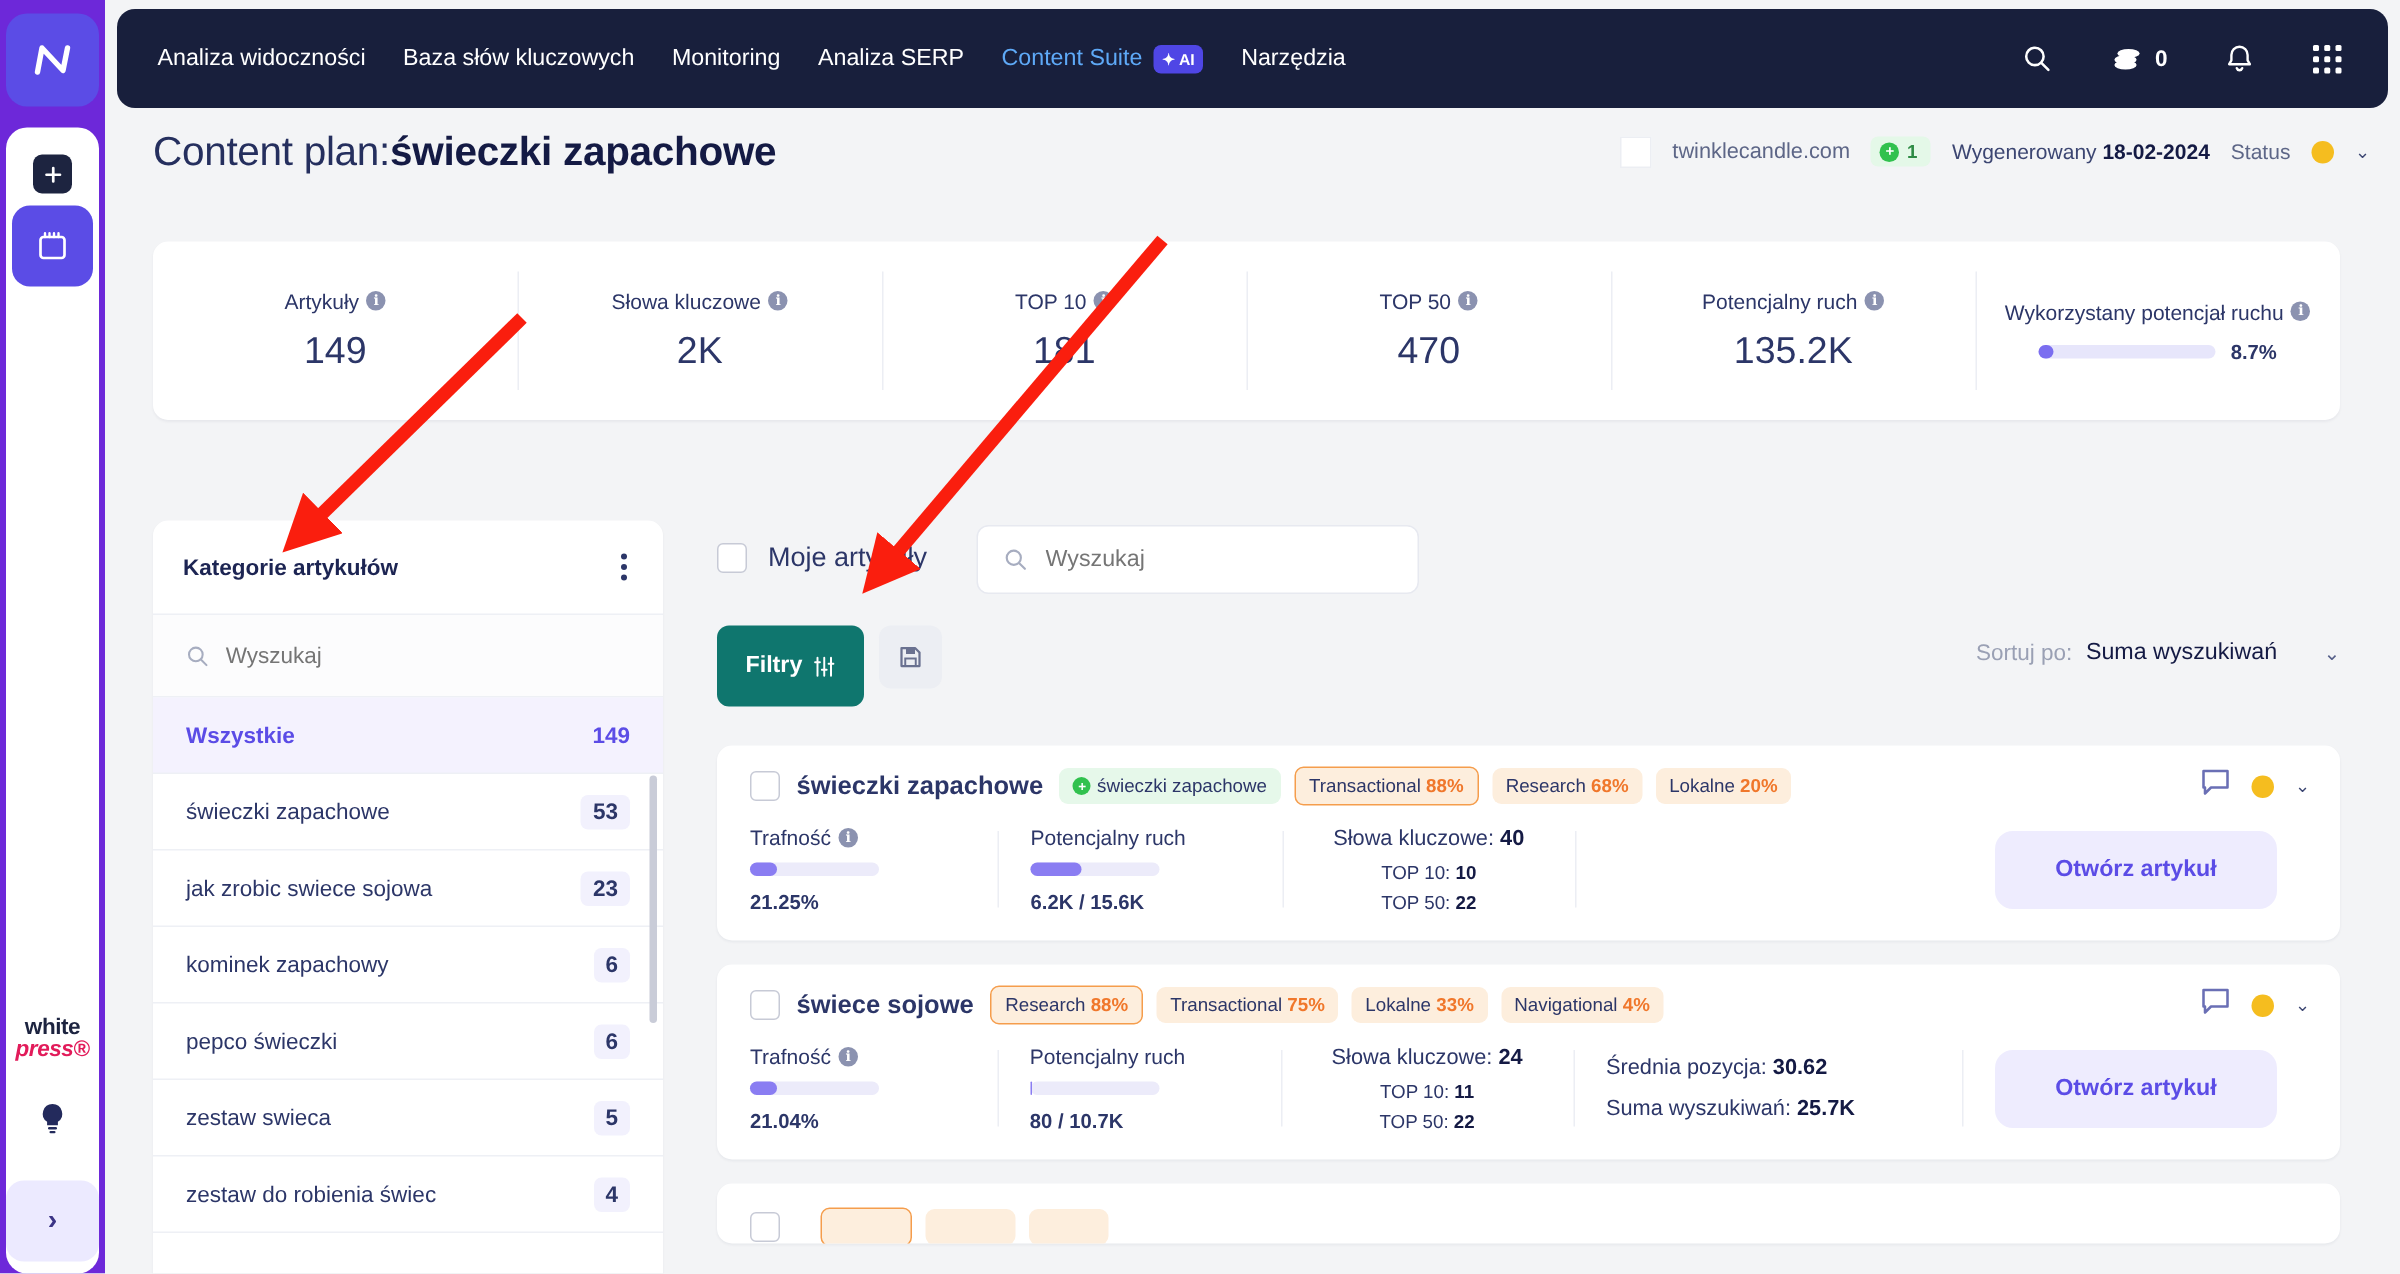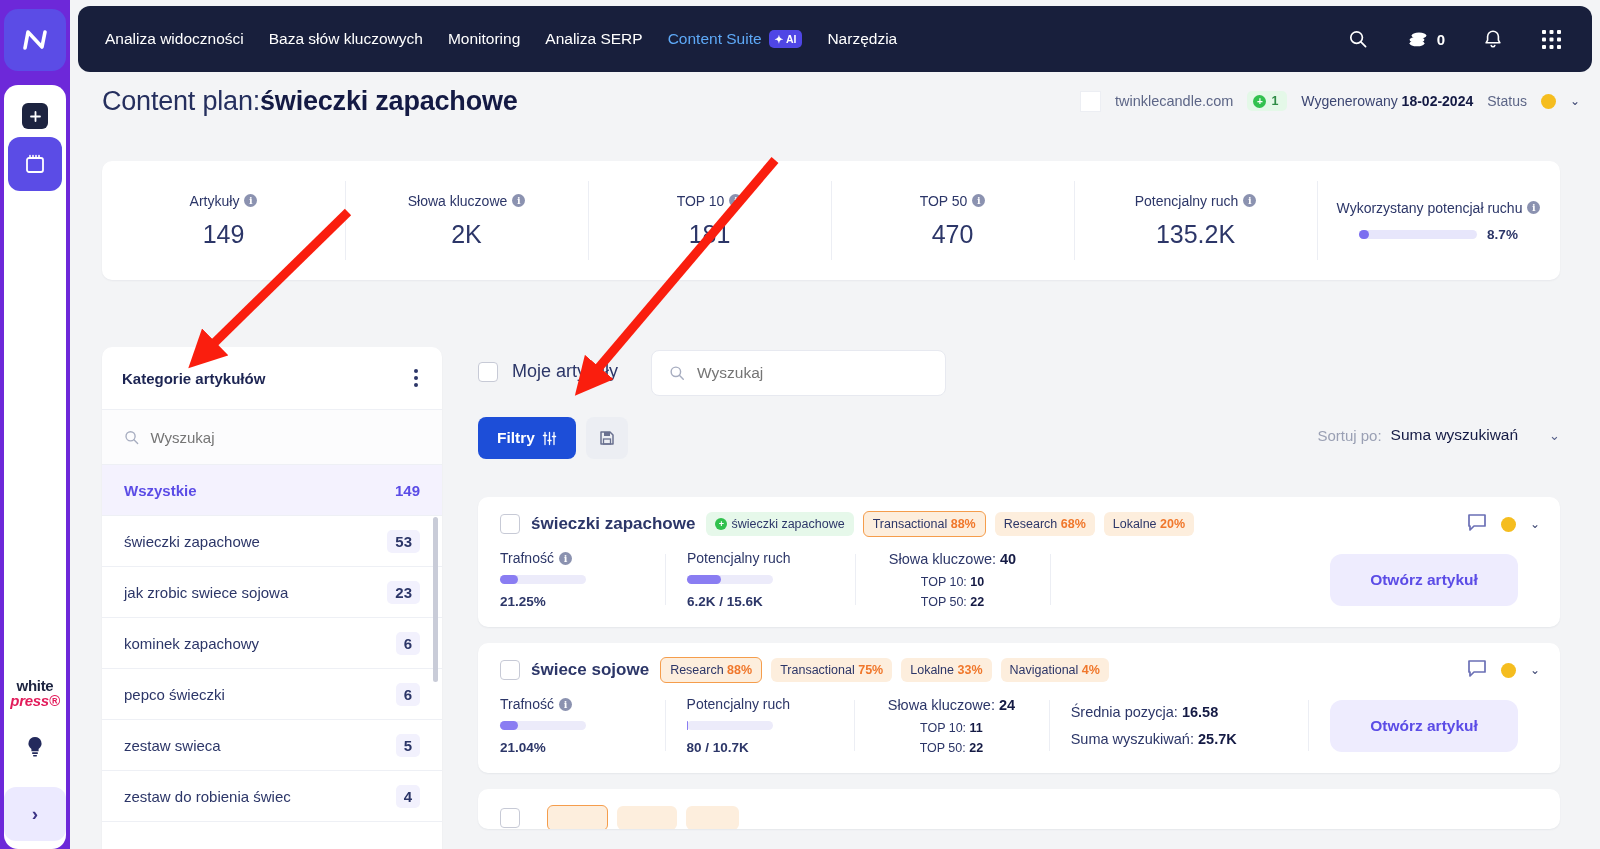--- a/index.html
+++ b/index.html
@@ -160,22 +160,22 @@
   .srch-box {
     position: absolute; left: 651px; top: 350px; width: 295px; height: 46px;
     background: #fff; border: 1px solid #e7e9f0; border-radius: 8px;
     display: flex; align-items: center; gap: 12px; padding: 0 17px;
   }
   .srch-box input {
     border: 0; outline: 0; background: transparent; width: 100%;
     font-size: 15.5px; color: #9aa0b4; font-family: "Liberation Sans", sans-serif;
   }
   .btn-filters {
-    position: absolute; left: 478px; top: 417px; height: 42px; padding: 0 19px;
-    background: #1d4ed8; color: #fff; border-radius: 8px; border: 0;
+    position: absolute; left: 478px; top: 417px; height: 54px; padding: 0 19px;
+    background: #0f766e; color: #fff; border-radius: 8px; border: 0;
     font-size: 15.5px; font-weight: 700; display: flex; align-items: center; gap: 7px;
     cursor: pointer; font-family: "Liberation Sans", sans-serif;
   }
   .btn-save {
     position: absolute; left: 586px; top: 417px; width: 42px; height: 42px;
     background: #eceef3; border-radius: 8px; border: 0; cursor: pointer;
     display: flex; align-items: center; justify-content: center; color: #6a7190;
   }
   .sortby {
     position: absolute; right: 40px; top: 426px; display: flex; align-items: center; gap: 9px;
@@ -550,21 +550,21 @@
             <div class="m-fill" style="width:1%"></div>
           </div>
           <div class="m-val">80 / 10.7K</div>
         </div>
         <div class="cell c3">
           <div class="k-main">Słowa kluczowe: <b>24</b></div>
           <div class="k-sub">TOP 10: <b>11</b></div>
           <div class="k-sub">TOP 50: <b>22</b></div>
         </div>
         <div class="cell c4">
-          <div class="avg">Średnia pozycja: <b>16.58</b></div>
+          <div class="avg">Średnia pozycja: <b>30.62</b></div>
           <div class="avg" style="margin-bottom:0">Suma wyszukiwań: <b>25.7K</b></div>
         </div>
         <div class="cell c5">
           <button class="btn-open">Otwórz artykuł</button>
         </div>
       </div>
     </div>
     <div class="card" style="height: 40px;">
       <div class="card-head" style="padding-top:16px">
         <div class="cbx"></div>

